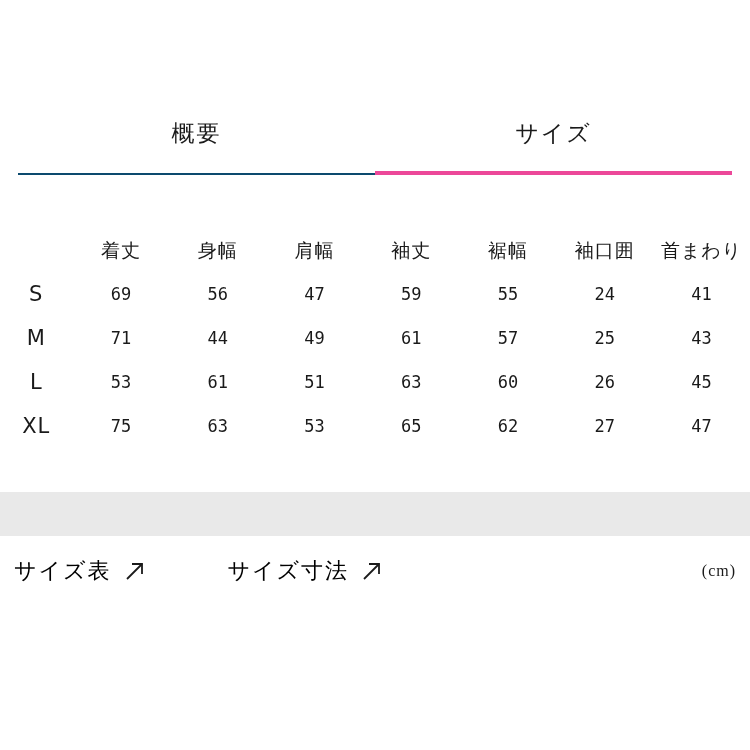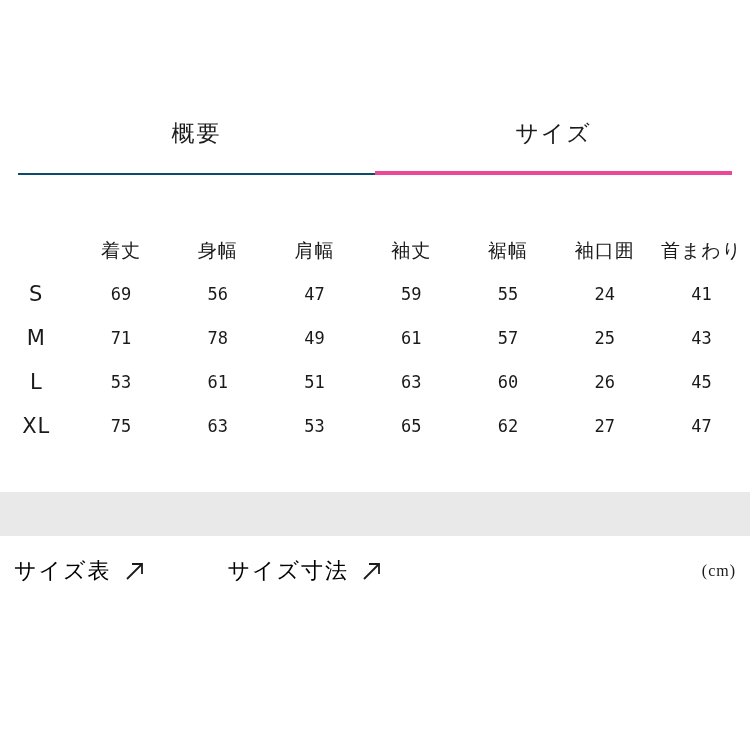--- a/index.html
+++ b/index.html
@@ -159,21 +159,21 @@
         <td class="num">56</td>
         <td class="num">47</td>
         <td class="num">59</td>
         <td class="num">55</td>
         <td class="num">24</td>
         <td class="num">41</td>
       </tr>
       <tr>
         <td class="size-label">M</td>
         <td class="num">71</td>
-        <td class="num">78</td>
+        <td class="num">44</td>
         <td class="num">49</td>
         <td class="num">61</td>
         <td class="num">57</td>
         <td class="num">25</td>
         <td class="num">43</td>
       </tr>
       <tr>
         <td class="size-label">L</td>
         <td class="num">53</td>
         <td class="num">61</td>

